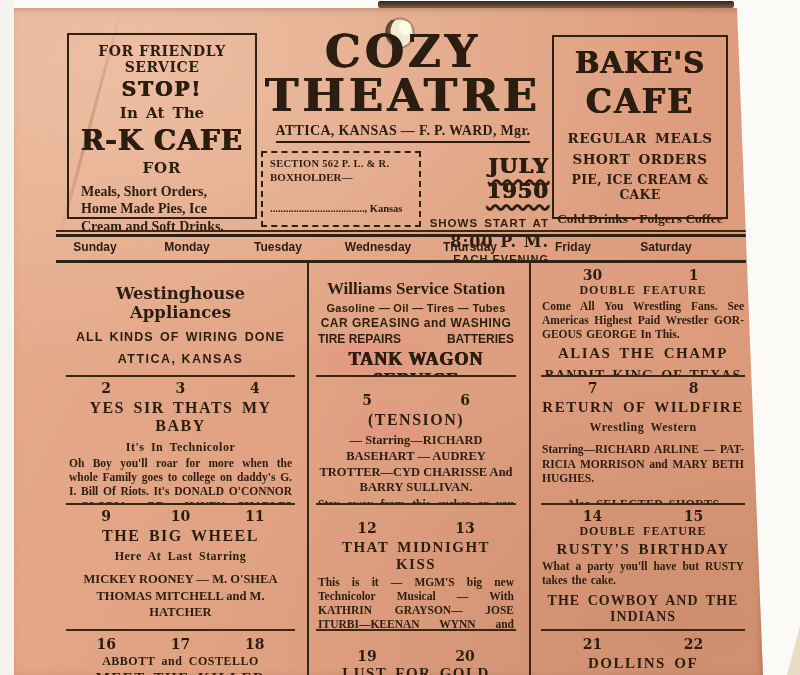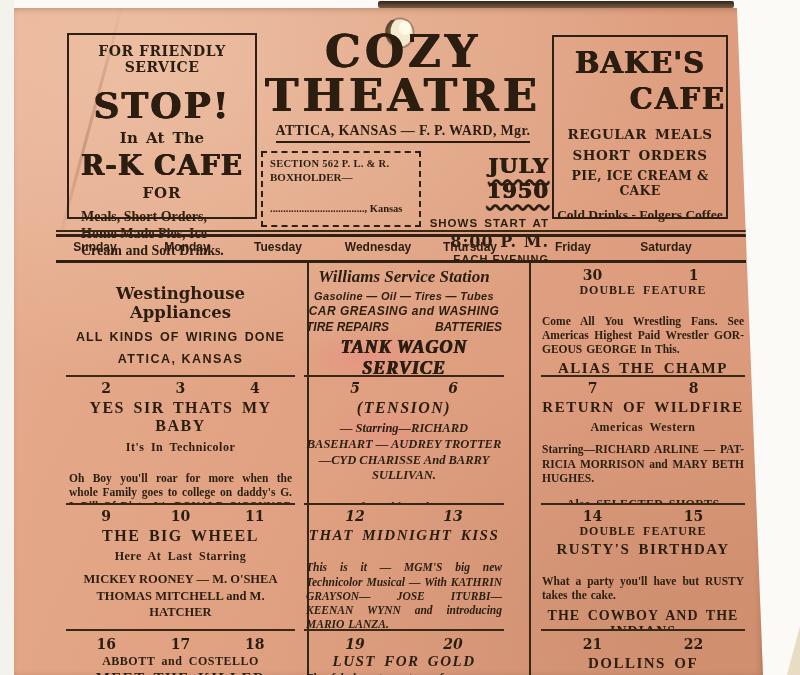--- a/index.html
+++ b/index.html
@@ -32,28 +32,28 @@
   
   .ds{font-family:"DejaVu Serif",serif;}
   .sans{font-family:"Liberation Sans",sans-serif;}
   .b{font-weight:bold;}
   .fat{text-shadow:.6px 0 currentColor,-.4px 0 currentColor;}
   .split{display:flex;justify-content:space-between;}
   
   .adbox{border:2.5px solid #2e2014;box-sizing:border-box;text-align:center;}
   .rk{left:53px;top:25px;width:190px;height:186px;padding-top:8px;}
   .rk-l1{font-size:14px;letter-spacing:.5px;}
-  .rk-l2{font-size:36px;line-height:1.05;margin-top:12px;letter-spacing:2px;}
+  .rk-l2{font-size:20px;line-height:1.05;margin-top:4px;letter-spacing:2px;}
   .rk-l3{font-size:15px;margin-top:4px;word-spacing:3px;}
   .rk-l4{font-size:28px;line-height:1.05;margin-top:4px;letter-spacing:1px;}
   .rk-l5{font-size:15px;margin-top:4px;letter-spacing:1px;}
   .rk-body{font-size:14px;line-height:1.22;margin-top:6px;padding:0 12px;text-align:left;}
   .bakes{left:538px;top:27px;width:176px;height:184px;padding-top:12px;}
   .bk-l1{font-size:29px;line-height:1.0;letter-spacing:1px;}
-  .bk-l2{font-size:29px;line-height:1.0;margin-top:7px;letter-spacing:2px;text-align:right;}
+  .bk-l2{font-size:33px;line-height:1.0;margin-top:7px;letter-spacing:2px;}
   .bk-l3{font-size:13.5px;margin-top:12px;letter-spacing:.5px;word-spacing:3px;}
   .bk-l4{font-size:13.5px;margin-top:5px;letter-spacing:.5px;word-spacing:3px;}
   .bk-l5{font-size:12.5px;margin-top:5px;letter-spacing:.3px;}
   .bk-l6{font-size:13.5px;margin-top:9px;}
   
   .masthead{left:243px;top:22px;width:292px;text-align:center;}
   .mh-t{font-size:45px;line-height:.98;letter-spacing:4px;}
   .mh-sub{display:inline-block;font-size:14px;letter-spacing:.3px;margin-top:5px;
     border-bottom:2.5px solid #2b1d10;padding-bottom:2px;}
   .mh-row{display:flex;margin-top:8px;text-align:left;}
@@ -70,33 +70,33 @@
   .st-l3{font-size:11px;margin-top:2px;letter-spacing:1px;}
   .rule-a{left:42px;top:222px;width:690px;height:1.5px;background:#3a2817;}
   .rule-b{left:42px;top:226px;width:690px;height:2.5px;background:#302114;}
   .rule-c{left:42px;top:252px;width:690px;height:2.5px;background:#302114;}
   .wday{top:232px;transform:translateX(-50%);font-size:12px;white-space:nowrap;}
   
   .vline{top:255px;width:2px;height:412px;background:#35261a;}
   .cell{box-sizing:border-box;overflow:hidden;}
   .cell.sep::after{content:"";position:absolute;left:3%;right:3%;bottom:0;height:2px;background:#3a2817;}
   .c1{left:45px;width:243px;padding:0 10px;}
-  .c2{left:284px;width:212px;padding:0 8px;font-style:italic;}
+  .c2{left:296px;width:212px;padding:12px 8px;}
   .c3{left:520px;width:218px;padding:0 8px;}
   .r1{top:256px;height:113px;}
   .r2{top:369px;height:128px;}
   .r3{top:497px;height:126px;}
   .r4{top:625px;height:42px;}
   .dates{display:flex;font-family:"DejaVu Serif",serif;font-weight:bold;font-size:14px;padding-top:3px;}
   .dates span{flex:1;text-align:center;}
   .m-title{font-weight:bold;text-align:center;font-size:16px;letter-spacing:1.5px;word-spacing:3px;margin-top:3px;line-height:1.15;}
   .t15{font-size:15px;}
   .t14{font-size:14px;letter-spacing:1px;}
   .m-note{font-weight:bold;text-align:center;font-size:12px;letter-spacing:.5px;word-spacing:3px;margin-top:4px;}
-  .m-body{font-weight:bold;font-size:11.5px;line-height:1.24;text-align:justify;margin-top:16px;word-spacing:1px;}
+  .m-body{font-weight:bold;font-size:11.5px;line-height:1.24;text-align:justify;margin-top:1px;word-spacing:1px;}
   .m-cast{font-weight:bold;font-size:12.5px;text-align:center;line-height:1.25;margin-top:4px;}
   .m-foot{font-weight:bold;text-align:center;font-size:12px;letter-spacing:.4px;word-spacing:2px;margin-top:6px;}
   .feature{font-size:12px;letter-spacing:1px;margin-top:1px;}
   
   .ad-t{font-weight:bold;text-align:center;}
   .ae-l1{font-family:"DejaVu Serif",serif;font-size:16px;letter-spacing:.5px;padding-top:6px;}
   .ae-l2{font-family:"DejaVu Serif",serif;font-size:16.5px;margin-top:20px;}
   .ae-l3{font-family:"Liberation Sans",sans-serif;font-size:12.5px;letter-spacing:1px;word-spacing:2px;margin-top:8px;}
   .ae-l4{font-family:"Liberation Sans",sans-serif;font-size:12.5px;letter-spacing:1.5px;margin-top:8px;}
   .ws-l1{font-size:17px;padding-top:3px;}
@@ -228,21 +228,21 @@
       <div class="m-body">Stay away from this sucker or you may wake up dead.</div>
 
     </div>
 
     <div class="abs cell c3 r2 sep">
       <div class="dates">
         <span>7</span>
         <span>8</span>
       </div>
       <div class="m-title t15">RETURN OF WILDFIRE</div>
-      <div class="m-note">Americas Western</div>
+      <div class="m-note">Wrestling Western</div>
       <div class="m-body" style="margin-top:7px">Starring—RICHARD ARLINE — PAT-RICIA MORRISON and MARY BETH HUGHES.</div>
       <div class="m-foot" style="margin-top:12px">Also SELECTED SHORTS</div>
     </div>
 
     <div class="abs cell c1 r3 sep">
       <div class="dates">
         <span>9</span>
         <span>10</span>
         <span>11</span>
       </div>

